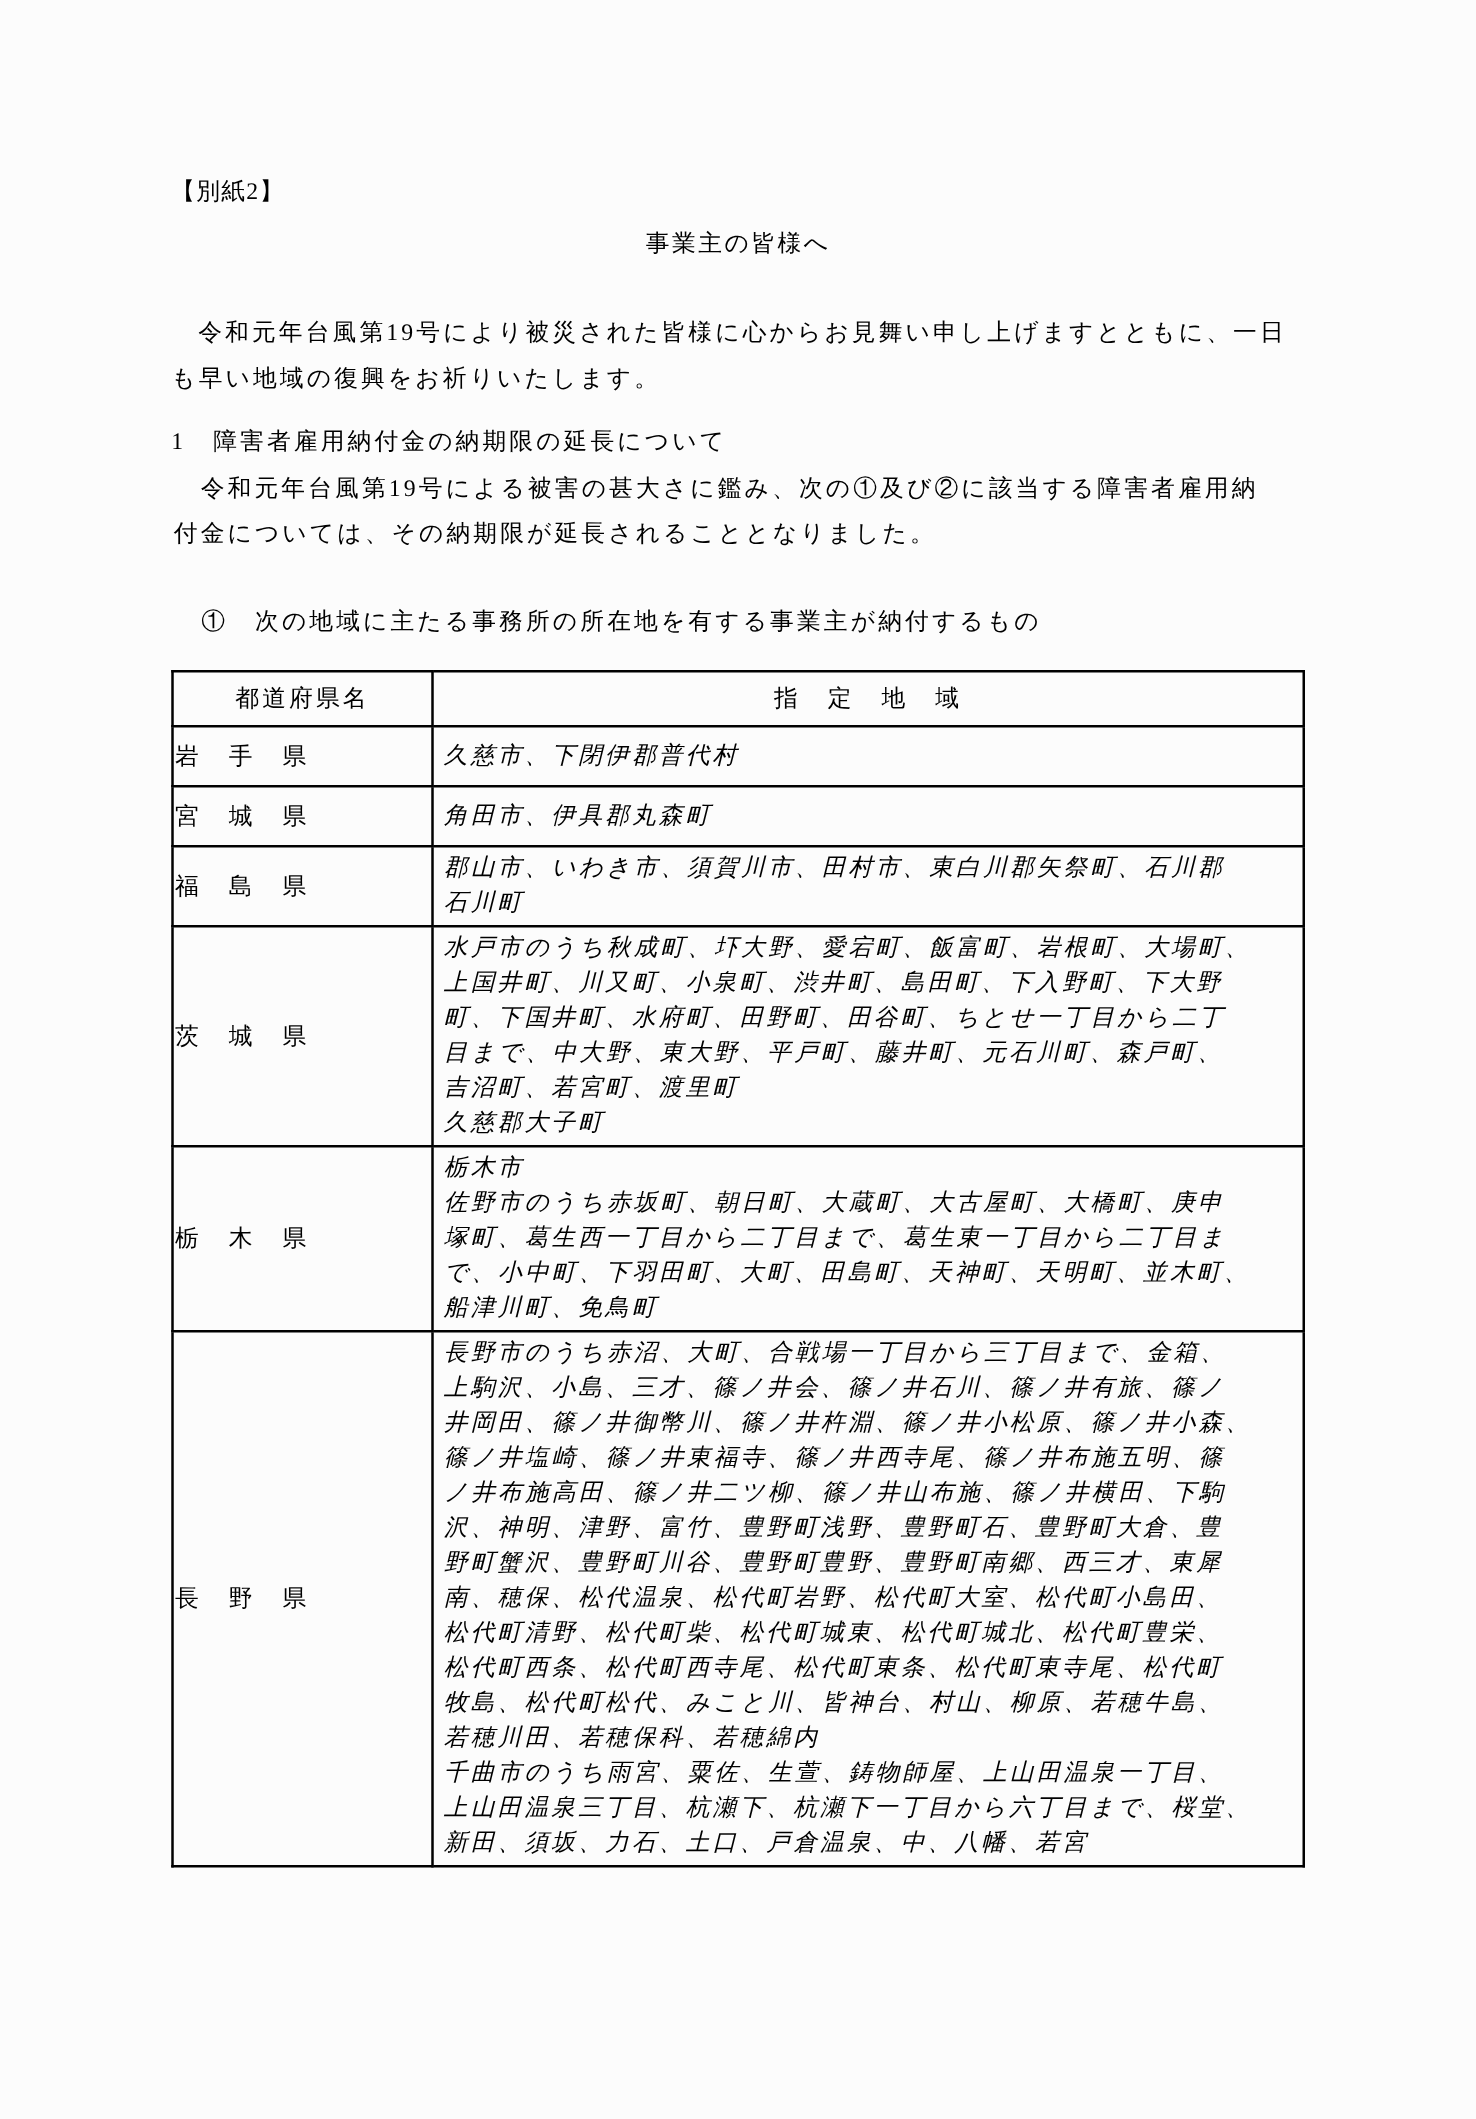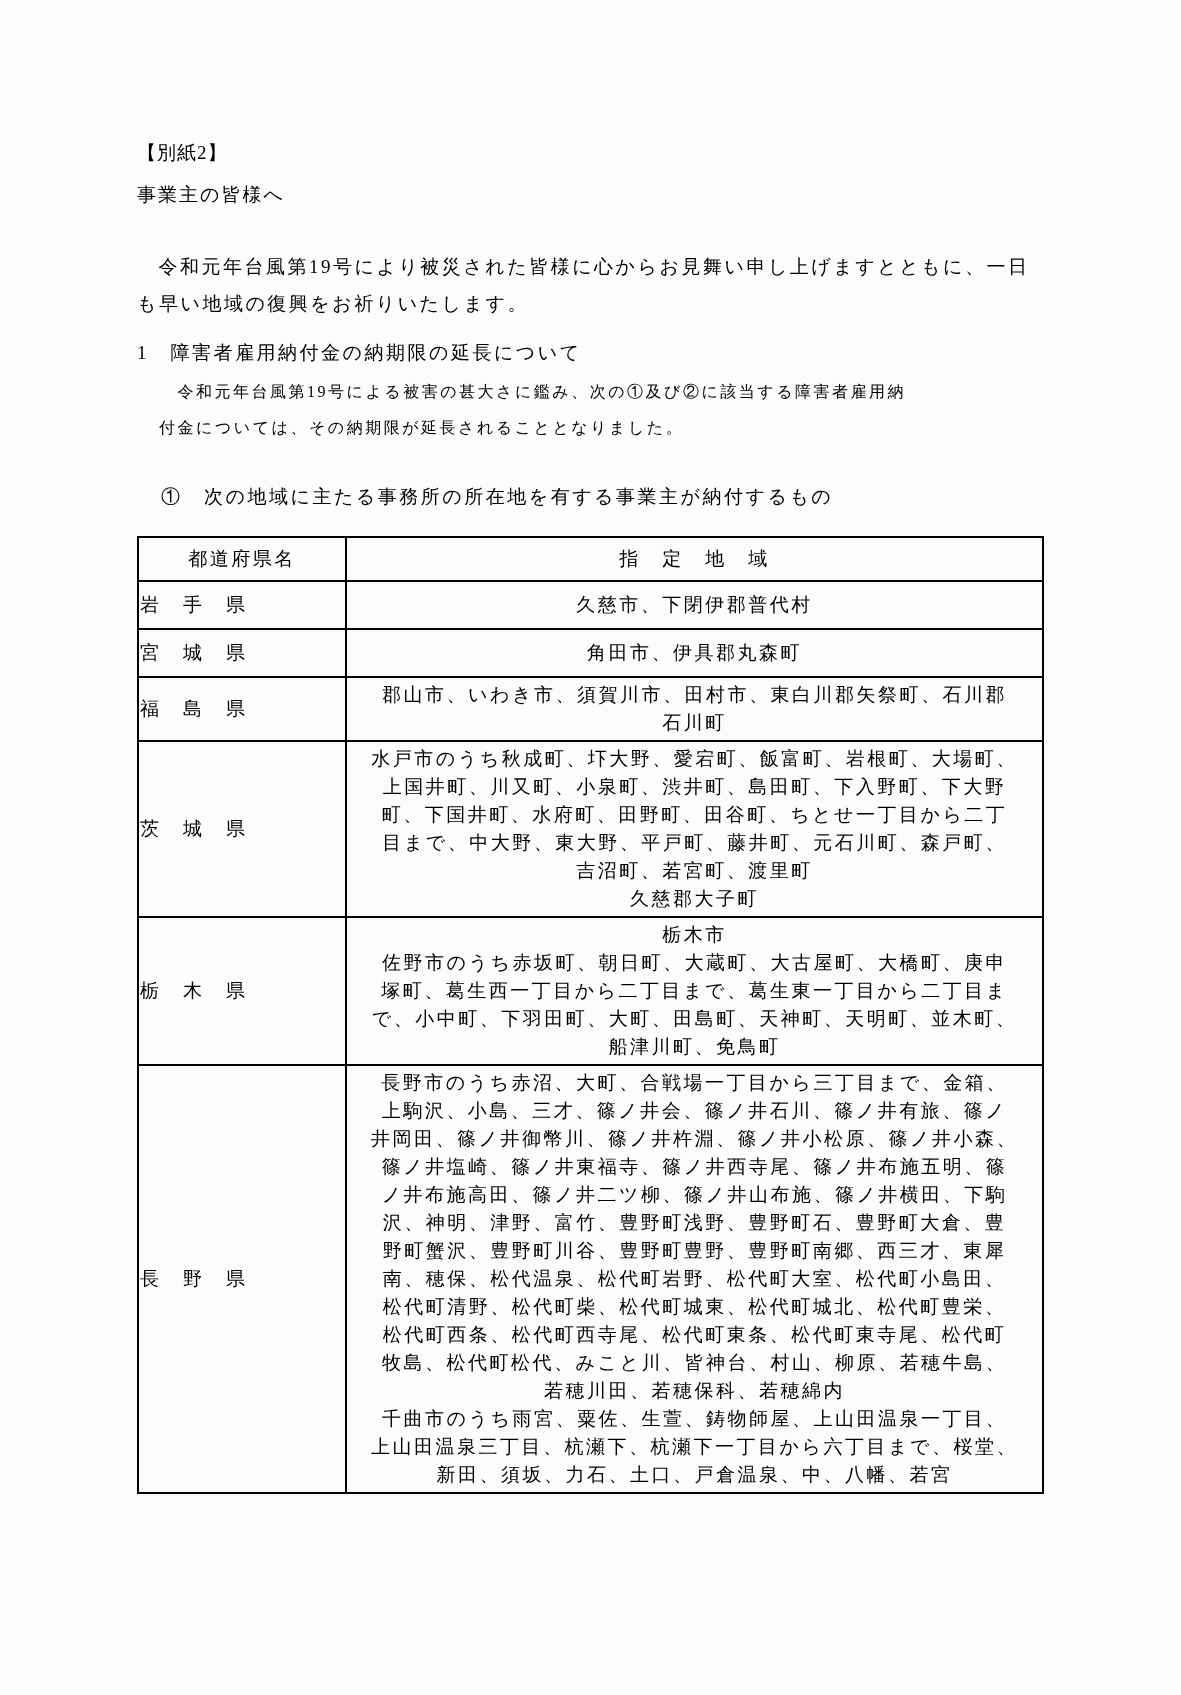--- a/index.html
+++ b/index.html
@@ -19,20 +19,21 @@
     width: 1181px;
     height: 1695px;
     padding: 140px 137px 0 137px;
   }
   .attachment {
     font-size: 19px;
     letter-spacing: 1px;
   }
   .salutation {
     margin-top: 16px;
+    text-align: center;
     font-size: 19px;
     letter-spacing: 2px;
   }
   .title-box-wrap {
     margin-top: 26px;
     text-align: center;
   }
   .title-box {
     display: inline-block;
     border: 2px solid #000;
@@ -46,22 +47,22 @@
     line-height: 37px;
     letter-spacing: 2.5px;
     white-space: pre-line;
   }
   .sec-heading {
     margin-top: 18px;
     font-size: 19px;
     letter-spacing: 2.5px;
   }
   .sec-body {
-    margin: 8px 0 0 22px;
-    font-size: 16px;
+    margin: 8px 0 0 2px;
+    font-size: 19px;
     line-height: 36px;
     letter-spacing: 2.5px;
     white-space: pre-line;
   }
   .item-heading {
     margin: 38px 0 0 24px;
     font-size: 19px;
     letter-spacing: 2.5px;
   }
   table.areas {
@@ -86,21 +87,22 @@
     height: 40px;
     text-align: center;
   }
   td.cell-pref {
     vertical-align: middle;
   }
   td.cell-area {
     padding: 3px 8px;
     line-height: 28px;
     white-space: pre-line;
-    text-align: center;
+    text-align: left;
+    font-style: italic;
   }
   tr.simple-row td { height: 40px; }
 </style>
 </head>
 <body>
 
 <div class="page">
 
   <div class="attachment">【別紙2】</div>
 

